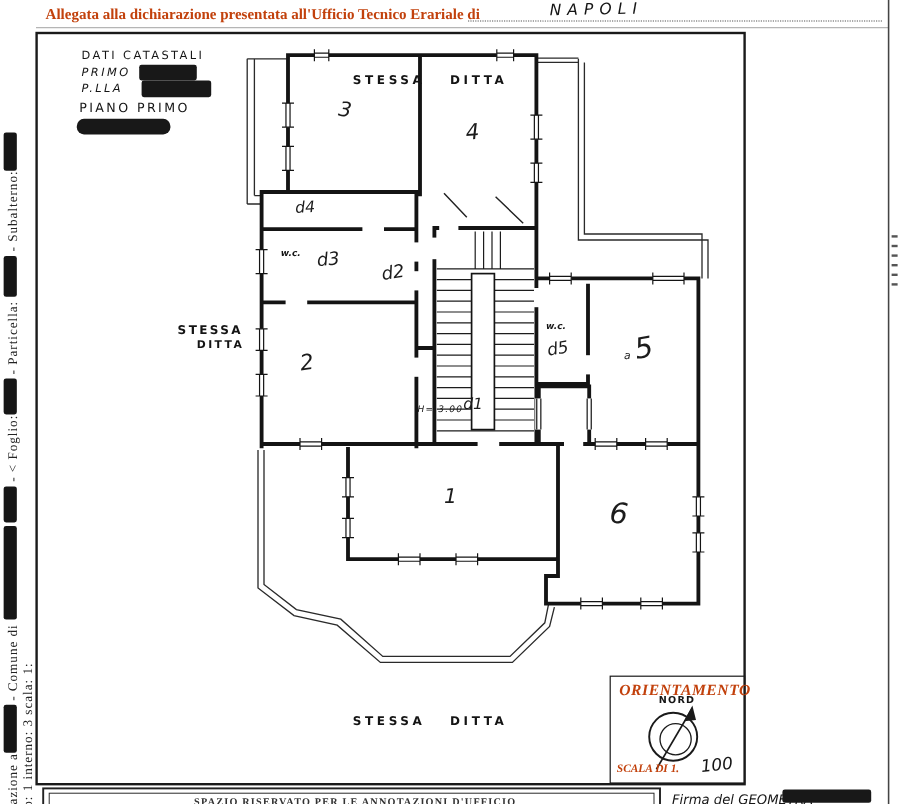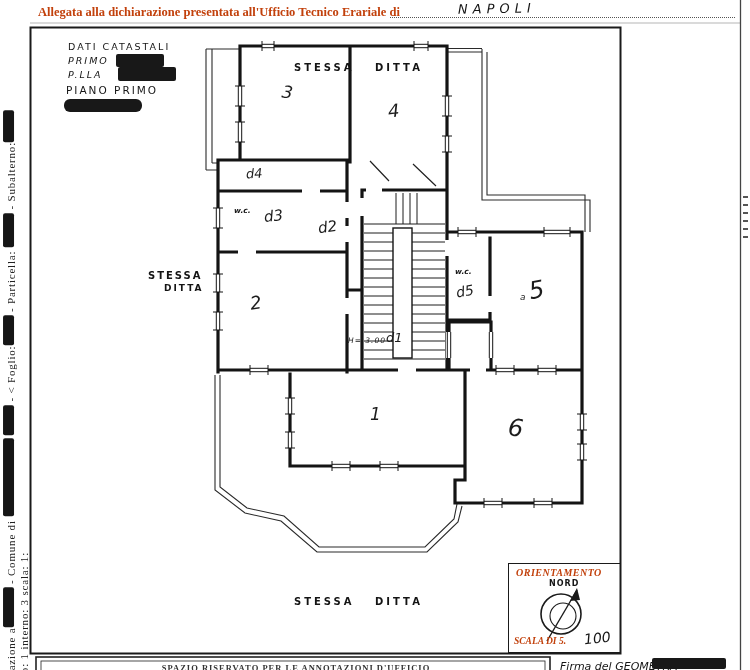--- a/index.html
+++ b/index.html
@@ -227,20 +227,20 @@
 <div class="abs room-num" style="left:386px;top:330px;font-size:13px;">d1</div>
 <div class="abs room-num" style="left:318px;top:218px;font-size:15px;transform:rotate(-8deg);">d2</div>
 <div class="abs room-num" style="left:264px;top:207px;font-size:15px;transform:rotate(-6deg);">d3</div>
 <div class="abs room-num" style="left:246px;top:166px;font-size:13px;transform:rotate(-4deg);">d4</div>
 <div class="abs room-num" style="left:456px;top:283px;font-size:14px;transform:rotate(-10deg);">d5</div>
 <div class="abs hand" style="left:234px;top:206px;font-size:7.5px;font-style:italic;font-weight:bold;">w.c.</div>
 <div class="abs hand" style="left:455px;top:267px;font-size:7.5px;font-style:italic;font-weight:bold;">w.c.</div>
 <div class="abs hand" style="left:348px;top:336px;font-size:7.5px;font-style:italic;letter-spacing:1px;">H= 3.00</div>
 
 <div class="abs" style="left:508px;top:563px;width:111px;height:88px;border:1.8px solid #1a1a1a;"></div>
-<div class="abs typed" style="left:516px;top:567px;font-size:10px;font-weight:bold;font-style:italic;letter-spacing:0.5px;">ORIENTAMENTO</div>
+<div class="abs typed" style="left:516px;top:567px;font-size:13px;font-weight:bold;font-style:italic;letter-spacing:0.5px;">ORIENTAMENTO</div>
 <div class="abs hand" style="left:549px;top:579px;font-size:8px;font-weight:bold;letter-spacing:1px;">NORD</div>
-<div class="abs typed" style="left:514px;top:636px;font-size:9.5px;font-weight:bold;font-style:italic;">SCALA DI 5.</div>
+<div class="abs typed" style="left:514px;top:636px;font-size:9.5px;font-weight:bold;font-style:italic;">SCALA DI 1.</div>
 <div class="abs hand" style="left:584px;top:630px;font-size:14px;font-style:italic;transform:rotate(-6deg);">100</div>
 
 <div class="abs typed" style="left:96px;top:663px;width:400px;text-align:center;font-size:8.5px;font-weight:bold;letter-spacing:1px;color:#333;">SPAZIO RISERVATO PER LE ANNOTAZIONI D'UFFICIO</div>
 <div class="abs hand" style="left:560px;top:660px;font-size:11px;font-style:italic;">Firma del GEOMETRA</div>
 <div class="blob" style="left:652px;top:658px;width:74px;height:11px;"></div>
 
 </body></html>

